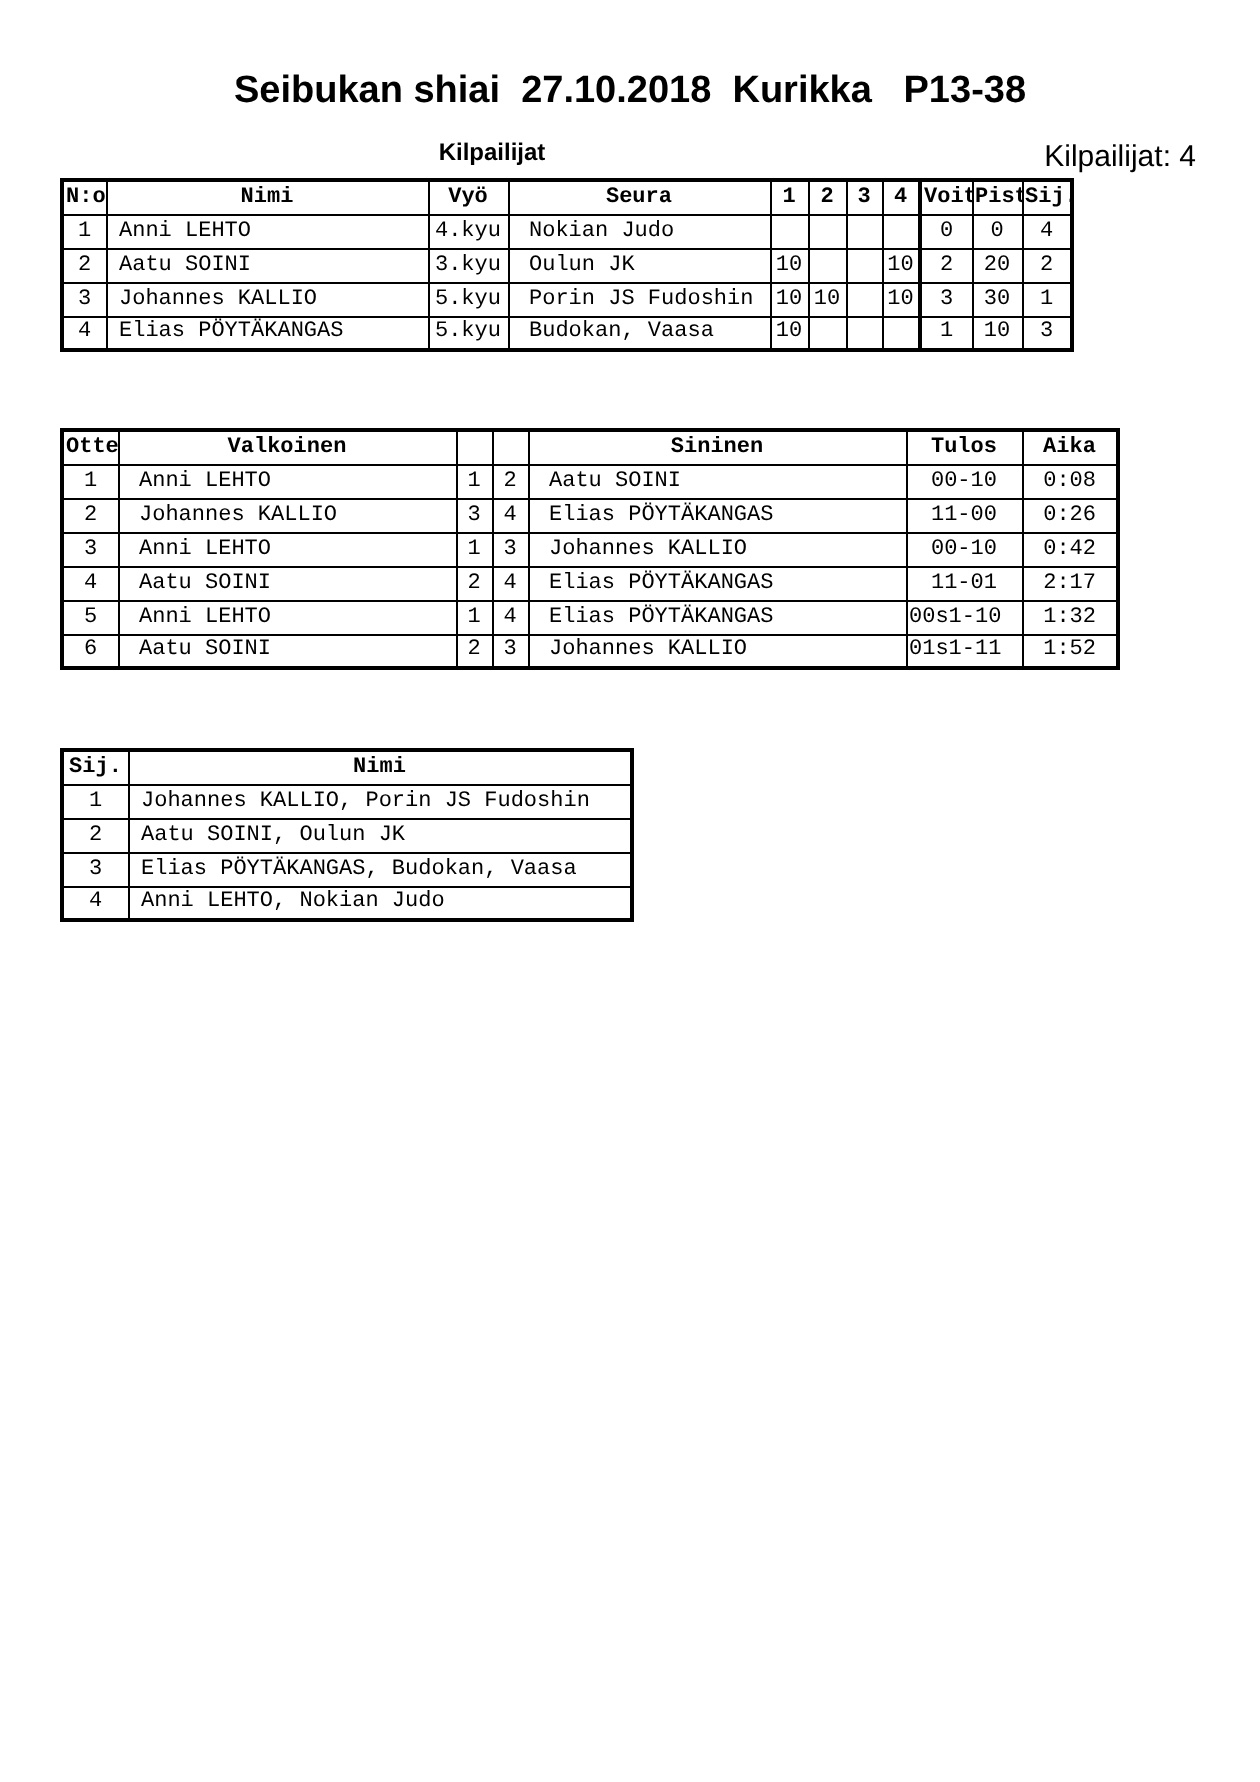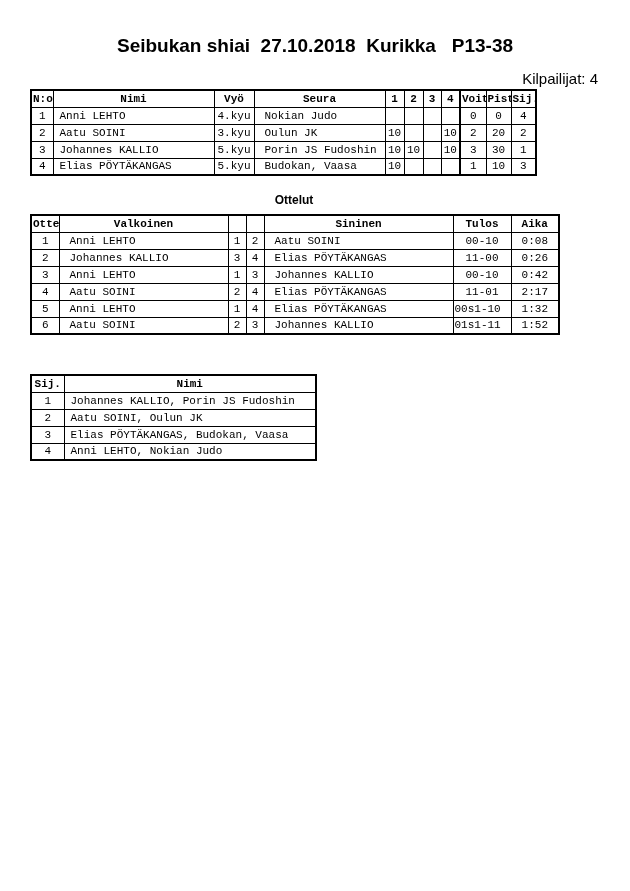--- a/index.html
+++ b/index.html
@@ -44,20 +44,21 @@
   .t2 { left:30px; top:214px; width:528px; }
   .t3 { left:30px; top:374px; width:285px; }
 </style>
 </head>
 <body>
 
 <div class="page">
 
   <div class="title">Seibukan shiai  27.10.2018  Kurikka   P13-38</div>
 
+  <div class="sec-heading h-kilpailijat">Kilpailijat</div>
   <div class="count-label">Kilpailijat: 4</div>
 
   <table class="t1">
     <colgroup>
       <col style="width:22px">
         <col style="width:161px">
         <col style="width:40px">
         <col style="width:131px">
       <col style="width:19px">
         <col style="width:19px">
@@ -129,21 +130,20 @@
       <td></td>
       <td></td>
       <td></td>
       <td class="bl2">1</td>
       <td>10</td>
       <td>3</td>
     </tr>
   </tbody>
     </table>
 
-  <div class="sec-heading h-ottelut">Ottelut</div>
 
   <table class="t2">
     <colgroup>
       <col style="width:28px">
         <col style="width:169px">
         <col style="width:18px">
         <col style="width:18px">
       <col style="width:189px">
         <col style="width:58px">
         <col style="width:48px">

